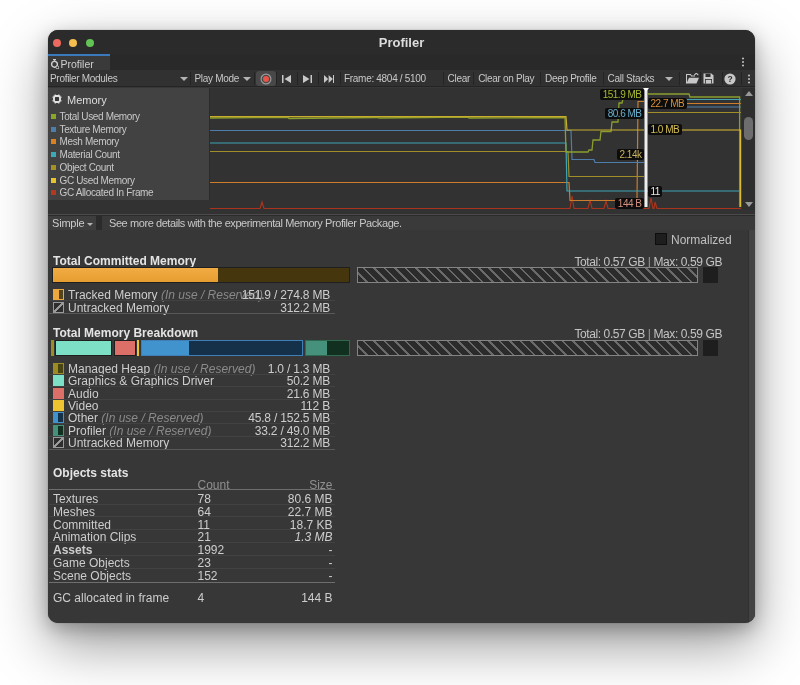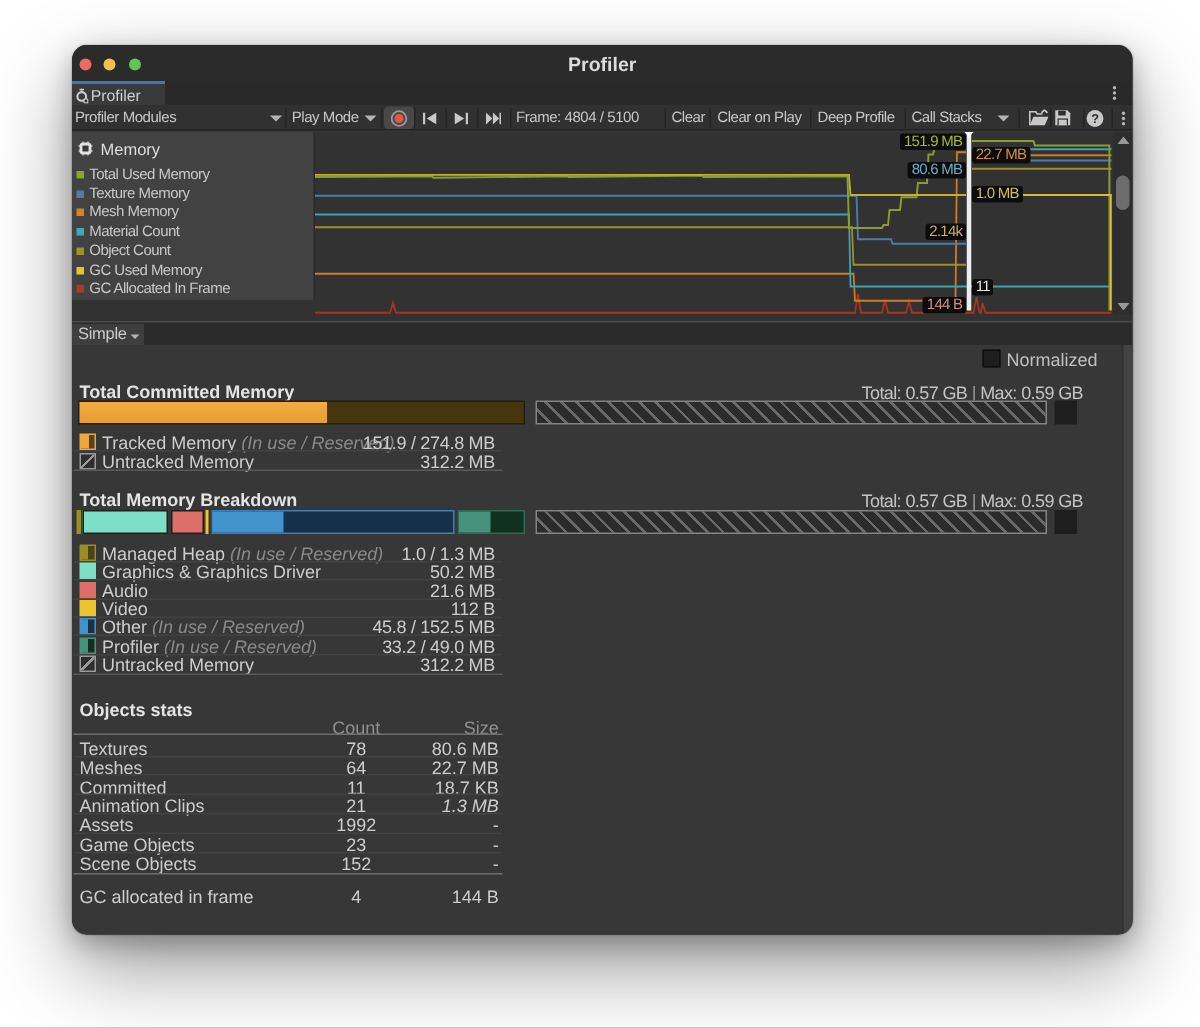--- a/index.html
+++ b/index.html
@@ -52,21 +52,21 @@
   .sectitle { position:absolute; left:5px; font-weight:bold; color:#e4e4e4; }
   .secright { position:absolute; right:39px; color:#c4c4c4; letter-spacing:-0.4px; }
   .rowsep { position:absolute; left:1px; width:286px; height:1px; background:#424242; }
   .swatch { position:absolute; left:5px; width:11px; height:11px; }
   .lname { position:absolute; left:20px; white-space:nowrap; }
   .lval { position:absolute; width:120px; text-align:right; white-space:nowrap; letter-spacing:-0.2px; }
   .inuse { color:#8a8a8a; font-style:italic; }
   .hatch { position:absolute; border:1px solid #848484; background:
     repeating-linear-gradient(45deg, rgba(0,0,0,0) 0 5.6px, #6a6a6a 5.6px 7.4px), #2b2b2b; }
   .tname { position:absolute; left:5px; }
-  .tcount { position:absolute; width:80px; text-align:center; }
+  .tcount { position:absolute; width:80px; text-align:left; }
   .tsize { position:absolute; width:80px; text-align:right; }
 </style>
 </head>
 <body>
 <div id="win">
   <div id="titlebar">
     <div class="light" style="left:4.8px; background:#ed6a5e;"></div>
     <div class="light" style="left:20.5px; background:#f5bf4f;"></div>
     <div class="light" style="left:37.5px; background:#61c454;"></div>
     <div id="title">Profiler</div>
@@ -236,20 +236,23 @@
       <div id="chthumb"></div>
       <svg class="abs" style="left:3px; top:114px;" width="8" height="5" viewBox="0 0 8 5">
           <path d="M0 0 L8 0 L4 5 Z" fill="#999999"></path>
         </svg>
     </div>
   </div>
   <div id="simplerow">
     <div id="simplebtn"></div>
     <span class="abs" style="left:4px; top:2px; font-size:11px; color:#cccccc; letter-spacing:-0.2px;">Simple</span>
     <div class="abs" style="left:39px; top:7.5px; width:0; height:0; border-left:3.5px solid transparent; border-right:3.5px solid transparent; border-top:3.5px solid #b4b4b4;"></div>
+    <div id="simplemsg">
+        <span class="abs" style="left:7px; top:1px; letter-spacing:-0.42px;">See more details with the experimental Memory Profiler Package.</span>
+      </div>
   </div>
   <div id="details">
     <div class="abs" style="left:607px; top:3px; width:12px; height:12px; background:#1e1e1e; border:1px solid #0e0e0e;"></div>
     <span class="abs" style="left:623px; top:3px; color:#c0c0c0;">Normalized</span>
 
     <div class="sectitle" style="top:24px;">Total Committed Memory</div>
     <div class="secright" style="top:25px;">Total: 0.57 GB <span style="color:#9a9a9a;">|</span> Max: 0.59 GB</div>
 
     <div class="abs" style="left:3.5px; top:37px; width:298.5px; height:16px; background:#46360e; border:1px solid #1f1f1f;"></div>
     <div class="abs" style="left:4.5px; top:38px; width:165px; height:14px; background:linear-gradient(#f2ac44,#e69d30);"></div>
@@ -323,21 +326,21 @@
       <div class="tsize" style="left:204.5px; top:274.8px;">22.7 MB</div>
     <div class="rowsep" style="top:286.4px;"></div>
     <div class="tname" style="top:287.6px;">Committed</div>
       <div class="tcount" style="left:149.5px; top:287.6px;">11</div>
       <div class="tsize" style="left:204.5px; top:287.6px;">18.7 KB</div>
     <div class="rowsep" style="top:299.2px;"></div>
     <div class="tname" style="top:300.4px;">Animation Clips</div>
       <div class="tcount" style="left:149.5px; top:300.4px;">21</div>
       <div class="tsize" style="left:204.5px; top:300.4px;font-style:italic;">1.3 MB</div>
     <div class="rowsep" style="top:312px;"></div>
-    <div class="tname" style="top:313.2px;">Assets</div>
+    <div class="tname" style="top:313.2px;font-weight:bold;">Assets</div>
       <div class="tcount" style="left:149.5px; top:313.2px;">1992</div>
       <div class="tsize" style="left:204.5px; top:313.2px;">-</div>
     <div class="rowsep" style="top:324.8px;"></div>
     <div class="tname" style="top:326px;">Game Objects</div>
       <div class="tcount" style="left:149.5px; top:326px;">23</div>
       <div class="tsize" style="left:204.5px; top:326px;">-</div>
     <div class="rowsep" style="top:337.6px;"></div>
     <div class="tname" style="top:338.8px;">Scene Objects</div>
       <div class="tcount" style="left:149.5px; top:338.8px;">152</div>
       <div class="tsize" style="left:204.5px; top:338.8px;">-</div>

